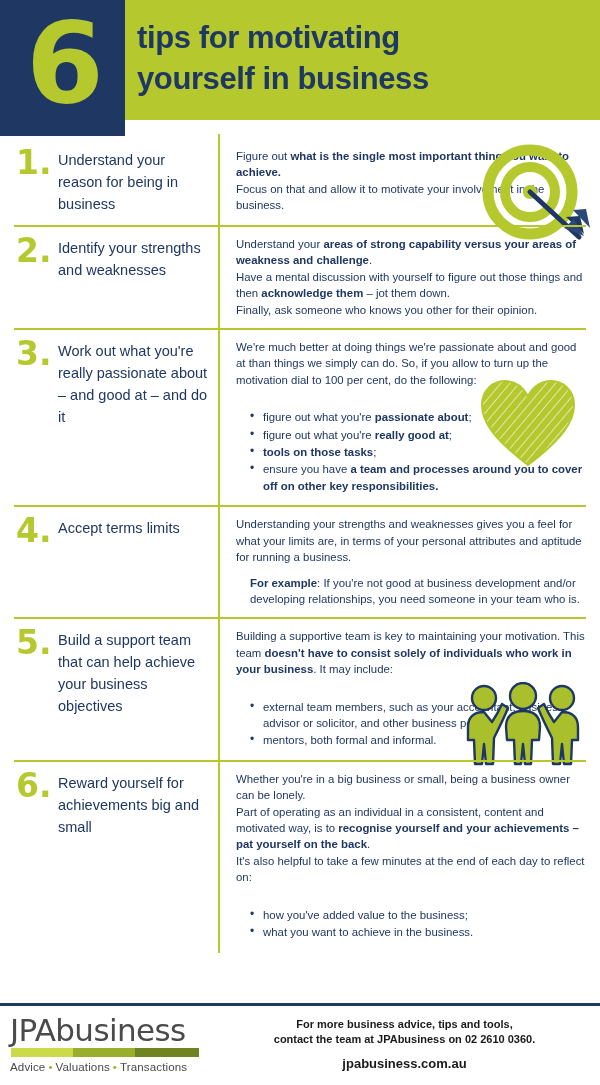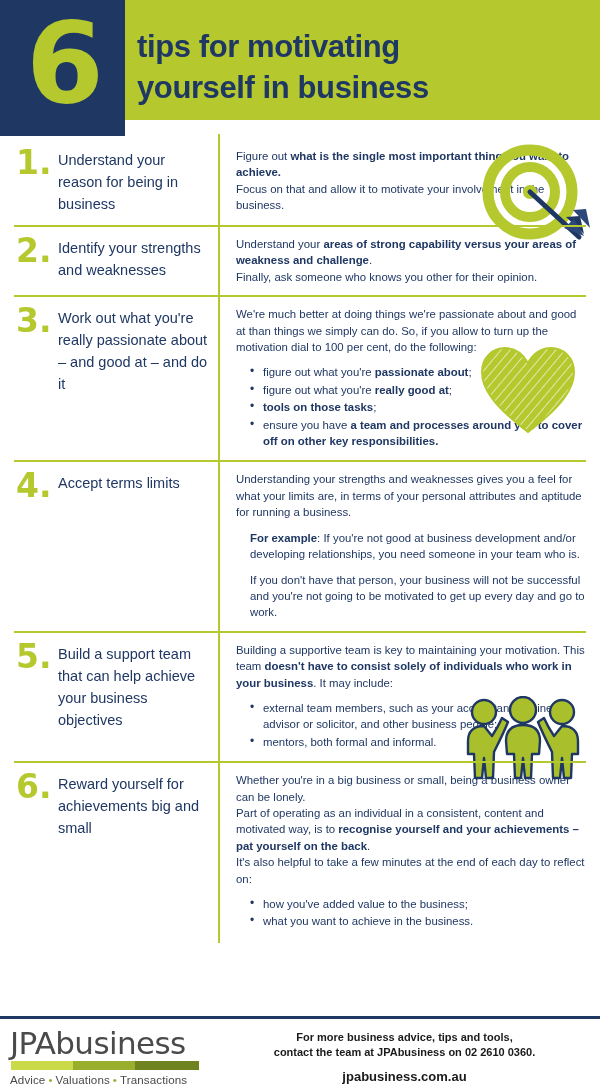--- a/index.html
+++ b/index.html
@@ -20,21 +20,21 @@
     position: absolute; left: 0; top: 0; width: 125px; height: 136px;
     background: #1f3763;
   }
   .hdr-bignum {
     position: absolute; left: 26px; top: 4px;
     font-size: 112px; line-height: 118px; font-weight: 700;
     color: #b5c82e; letter-spacing: -2px;
     font-family: "DejaVu Sans", sans-serif;
   }
   .hdr-title {
-    position: absolute; left: 137px; top: 26px; width: 455px;
+    position: absolute; left: 137px; top: 17px; width: 455px;
     color: #1f3763; font-weight: 700; font-size: 31px; line-height: 41px;
     letter-spacing: -0.4px;
   }
   .hdr-title .ln { display:block; }
 
   
   .tips { position: relative; padding: 0 14px; }
   .tip {
     position: relative;
     display: flex;
@@ -56,39 +56,39 @@
     width: 160px; flex: 0 0 160px;
     color: #1f3763; font-size: 14.5px; line-height: 22px;
     padding-right: 8px; padding-top: 1px;
   }
   .tip-body {
     flex: 1 1 auto; padding-left: 18px; position: relative;
     color: #1f3763; font-size: 11.4px; line-height: 16.4px;
   }
   .tip-body p { margin: 0; }
   .tip-body b { font-weight: 700; }
-  .tip-body ul { list-style: none; margin: 9px 0 0 0; padding: 0 0 0 14px; }
+  .tip-body ul { list-style: none; margin: 21px 0 0 0; padding: 0 0 0 14px; }
   .tip-body ul li {
     position: relative; padding-left: 13px; margin-bottom: 1px;
     line-height: 16.4px;
   }
   .tip-body ul li::before {
     content: "\2022"; position: absolute; left: 0; top: -1px;
     color: #1f3763; font-size: 12px;
   }
 
   
   .art { position: absolute; pointer-events: none; }
   .art-target { right: -4px; top: -4px; }
   .art-heart  { right: 8px;  top: 38px; }
   .art-team   { right: 2px;  top: 54px; }
 
   
   .footer {
-    position: absolute; left: 0; bottom: 0; width: 600px; height: 69px;
+    position: absolute; left: 0; bottom: 0; width: 600px; height: 82px;
     border-top: 3px solid #1f3763;
     display: flex; align-items: flex-start;
   }
   .logo-wrap { width: 215px; padding: 8px 0 0 10px; }
   .logo-text {
     font-size: 31px; line-height: 32px; color: #4a4a4a;
     font-family: "DejaVu Sans", sans-serif; letter-spacing: -0.6px;
   }
   .logo-bar { display: flex; height: 9px; width: 188px; margin: 2px 0 3px 1px; }
   .logo-bar i { display: block; height: 9px; }
@@ -140,20 +140,21 @@
       <path d="M86 84 l20 8 -10 -17 z" fill="#2c4878"></path>
     </svg></div>
         </div>
       </div>
       <div class="tip">
         <div class="vrule"></div>
         <div class="tip-num">2.</div>
         <div class="tip-head">Identify your strengths and weaknesses</div>
         <div class="tip-body">
           <p>Understand your <b>areas of strong capability versus your areas of weakness and challenge</b>.</p>
+          <p>Have a mental discussion with yourself to figure out those things and then <b>acknowledge them</b> – jot them down.</p>
           <p>Finally, ask someone who knows you other for their opinion.</p>
         </div>
       </div>
       <div class="tip">
         <div class="vrule"></div>
         <div class="tip-num">3.</div>
         <div class="tip-head">Work out what you're really passionate about – and good at – and do it</div>
         <div class="tip-body">
           <p>We're much better at doing things we're passionate about and good at than things we simply can do. So, if you allow to turn up the motivation dial to 100 per cent, do the following:</p>
           <ul>
@@ -174,21 +175,20 @@
     </svg></div>
         </div>
       </div>
       <div class="tip">
         <div class="vrule"></div>
         <div class="tip-num">4.</div>
         <div class="tip-head">Accept terms limits</div>
         <div class="tip-body">
           <p>Understanding your strengths and weaknesses gives you a feel for what your limits are, in terms of your personal attributes and aptitude for running a business.</p>
           <p style="padding-left: 14px; margin-top: 9px;"><b>For example</b>: If you're not good at business development and/or developing relationships, you need someone in your team who is.</p>
-          <p style="padding-left: 14px; margin-top: 9px;">If you don't have that person, your business will not be successful and you're not going to be motivated to get up every day and go to work.</p>
         </div>
       </div>
       <div class="tip">
         <div class="vrule"></div>
         <div class="tip-num">5.</div>
         <div class="tip-head">Build a support team that can help achieve your business objectives</div>
         <div class="tip-body">
           <p>Building a supportive team is key to maintaining your motivation. This team <b>doesn't have to consist solely of individuals who work in your business</b>. It may include:</p>
           <ul>
             <li>external team members, such as your accountant, business advisor or solicitor, and other business people;</li>

